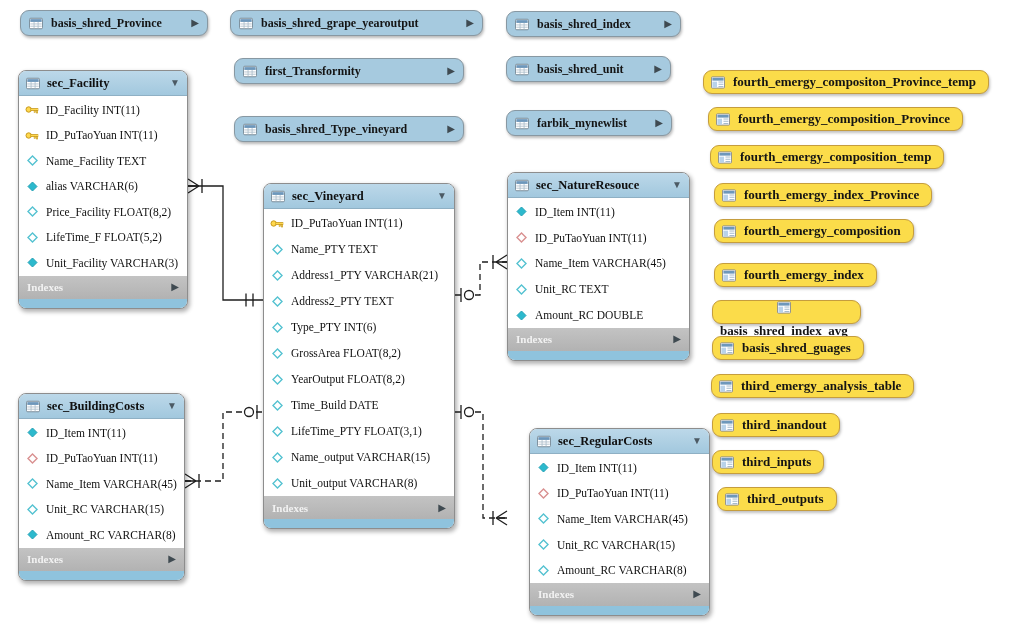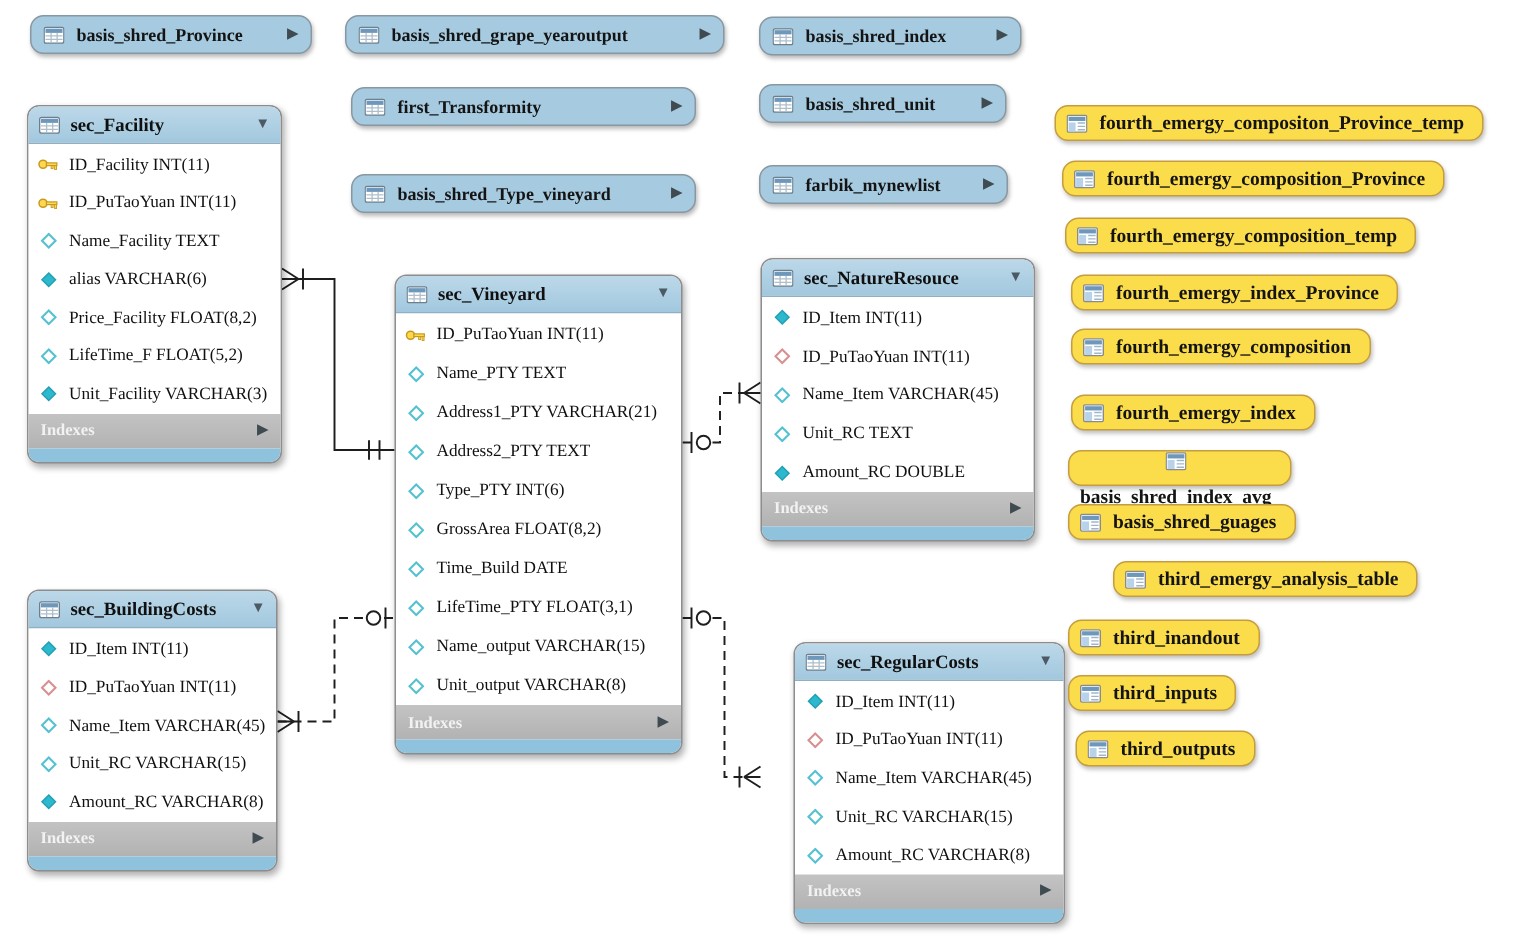--- a/index.html
+++ b/index.html
@@ -330,20 +330,28 @@
             </svg>
           </span>
           <span class="lbl">GrossArea FLOAT(8,2)</span>
         </div>
         <div class="trow" style="height:26px">
           <span class="ticn">
             <svg width="11" height="11" viewBox="0 0 11 11">
               <polygon points="5.5,1 10,5.5 5.5,10 1,5.5" fill="#ffffff" stroke="#54c2d1" stroke-width="1.4"></polygon>
             </svg>
           </span>
+          <span class="lbl">YearOutput FLOAT(8,2)</span>
+        </div>
+        <div class="trow" style="height:26px">
+          <span class="ticn">
+            <svg width="11" height="11" viewBox="0 0 11 11">
+              <polygon points="5.5,1 10,5.5 5.5,10 1,5.5" fill="#ffffff" stroke="#54c2d1" stroke-width="1.4"></polygon>
+            </svg>
+          </span>
           <span class="lbl">Time_Build DATE</span>
         </div>
         <div class="trow" style="height:26px">
           <span class="ticn">
             <svg width="11" height="11" viewBox="0 0 11 11">
               <polygon points="5.5,1 10,5.5 5.5,10 1,5.5" fill="#ffffff" stroke="#54c2d1" stroke-width="1.4"></polygon>
             </svg>
           </span>
           <span class="lbl">LifeTime_PTY FLOAT(3,1)</span>
         </div>
@@ -656,21 +664,21 @@
           <rect x="0.5" y="0.5" width="14" height="12" rx="1" fill="#ffffff" stroke="#8a8a8a"></rect>
           <rect x="1.5" y="1.5" width="12" height="3" fill="#6d97bb"></rect>
           <rect x="1.5" y="5.6" width="5" height="6.4" fill="#b8d2ea"></rect>
           <line x1="8" y1="6" x2="13.3" y2="6" stroke="#9fb6c9"></line>
           <line x1="8" y1="8.4" x2="13.3" y2="8.4" stroke="#9fb6c9"></line>
           <line x1="8" y1="10.8" x2="13.3" y2="10.8" stroke="#9fb6c9"></line>
         </svg>
       </span>
       <span class="lbl">basis_shred_guages</span>
     </div>
-    <div class="vpill" style="left: 742px; top: 374px;">
+    <div class="vpill" style="left: 711px; top: 374px;">
       <span class="ticn">
         <svg width="15" height="13" viewBox="0 0 15 13">
           <rect x="0.5" y="0.5" width="14" height="12" rx="1" fill="#ffffff" stroke="#8a8a8a"></rect>
           <rect x="1.5" y="1.5" width="12" height="3" fill="#6d97bb"></rect>
           <rect x="1.5" y="5.6" width="5" height="6.4" fill="#b8d2ea"></rect>
           <line x1="8" y1="6" x2="13.3" y2="6" stroke="#9fb6c9"></line>
           <line x1="8" y1="8.4" x2="13.3" y2="8.4" stroke="#9fb6c9"></line>
           <line x1="8" y1="10.8" x2="13.3" y2="10.8" stroke="#9fb6c9"></line>
         </svg>
       </span>

